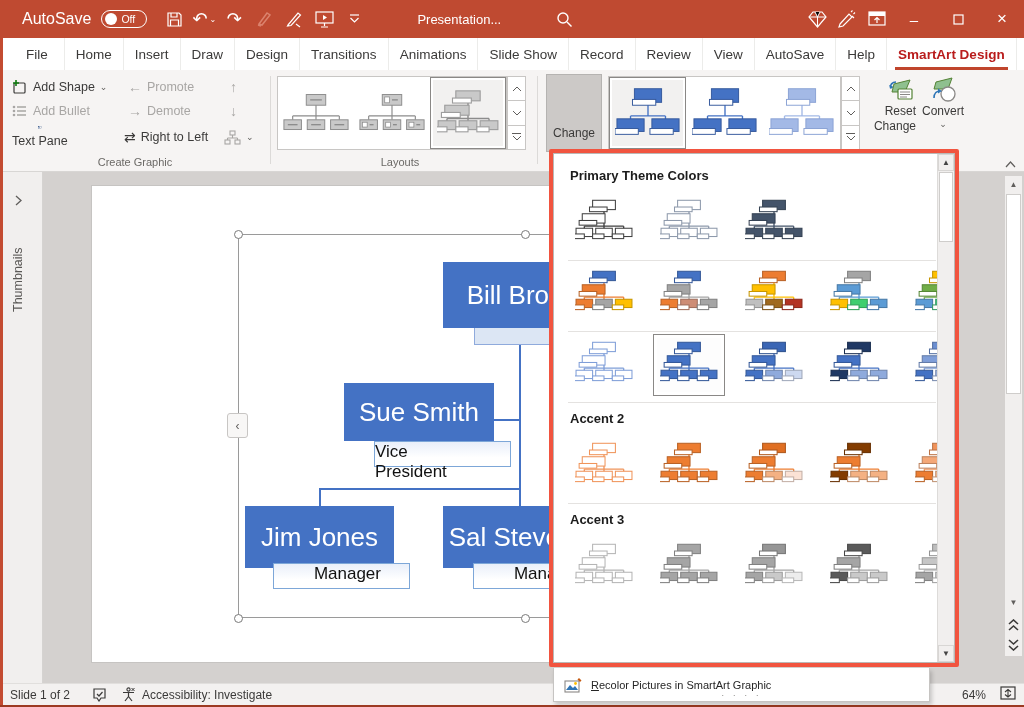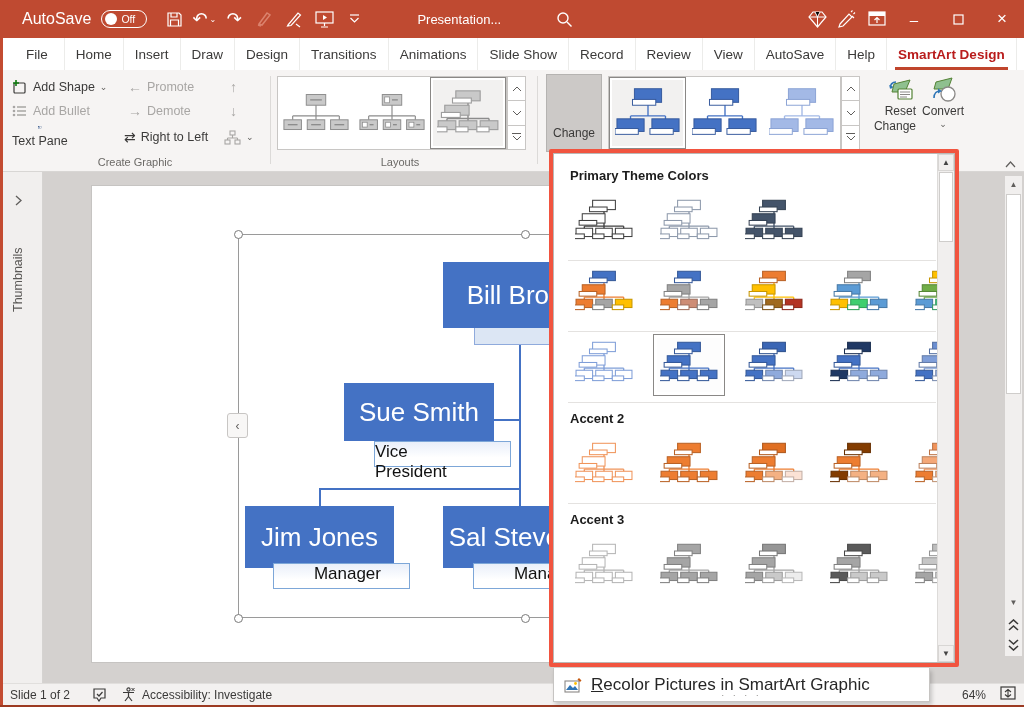--- a/index.html
+++ b/index.html
@@ -109,21 +109,21 @@
   .dd-item.sel { border-color:#8a8886; background:#fdfdfd; box-shadow:inset 0 0 0 3px #fff; }
   .dd-sep { height:1px; background:#e4e2e0; margin:6px 2px 2px 0; }
   .dd-scroll { position:absolute; right:0; top:0; width:17px; height:100%; background:#f1efee; border-left:1px solid #dddbd9; }
   .dd-scroll .sb { position:absolute; left:0; width:16px; height:17px; display:flex; align-items:center;
                    justify-content:center; font-size:8px; color:#444; background:#f1efee; border:1px solid #d8d6d4; cursor:pointer; }
   .dd-thumbbar { position:absolute; left:1px; top:18px; width:14px; height:70px; background:#fff; border:1px solid #cfcdcb; cursor:pointer;}
 
   .dd-footer { position:absolute; left:553px; top:668px; width:377px; height:34px; background:#fff;
                border:1px solid #c6c4c2; border-top:none; z-index:31; display:flex; align-items:center;
                box-shadow:2px 3px 4px rgba(0,0,0,.18); cursor:pointer; }
-  .dd-footer .ftxt { font-size:17px; color:#262626; margin-left:8px; }
+  .dd-footer .ftxt { font-size:11px; color:#262626; margin-left:8px; }
   .dd-grip { position:absolute; left:0; right:0; bottom:1px; text-align:center; font-size:9px; color:#8a8886; letter-spacing:3px; }
 
   
   .statusbar { position:absolute; left:0; top:683px; width:1024px; height:22px; background:#f3f1f0;
                border-top:1px solid #e1dfdd; display:flex; align-items:center; font-size:12px; color:#3b3a39; }
   .sb-item { display:flex; align-items:center; gap:6px; margin-left:10px; }
   .sb-right { position:absolute; right:8px; display:flex; align-items:center; gap:14px; }
   .collapse-ribbon { position:absolute; left:1000px; top:157px; width:20px; height:14px; display:flex;
                      align-items:center; justify-content:center; cursor:pointer; }
 </style>

